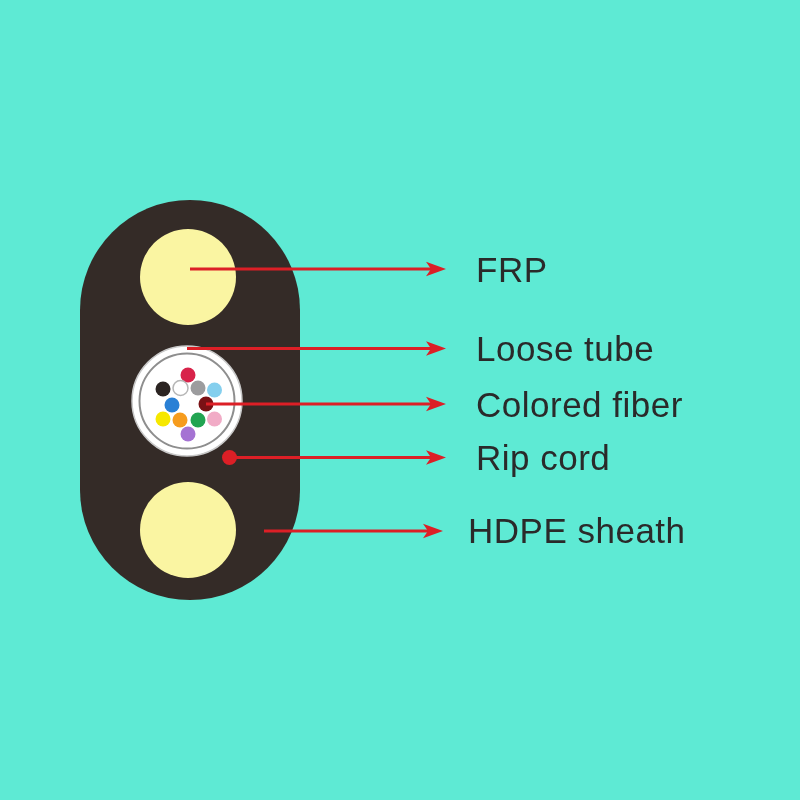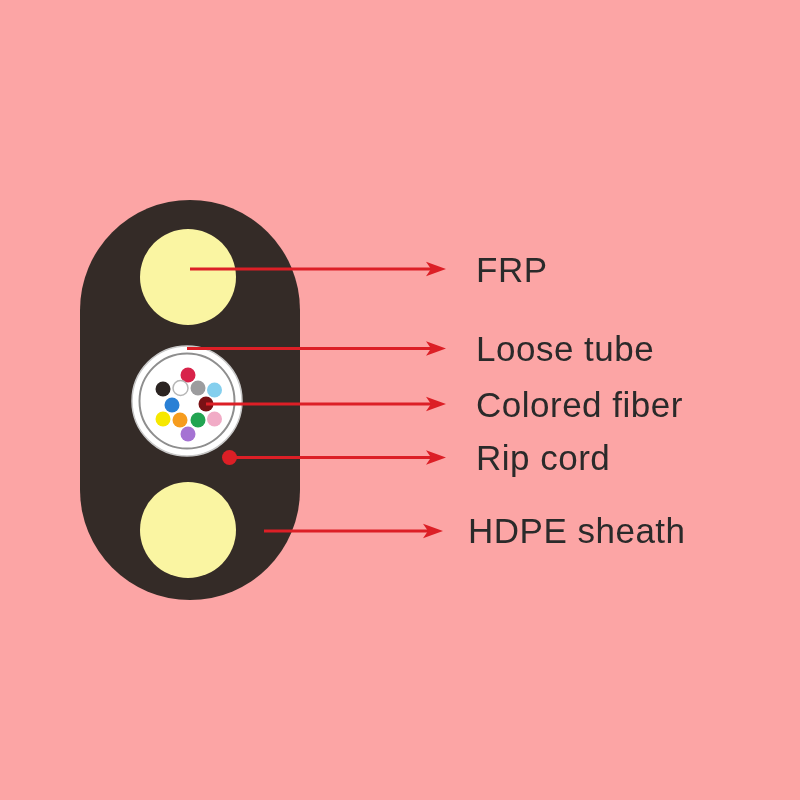--- a/index.html
+++ b/index.html
@@ -4,21 +4,21 @@
 <style>
   html, body {
     margin: 0;
     padding: 0;
     background: #ffffff;
   }
   .canvas {
     position: relative;
     width: 800px;
     height: 800px;
-    background: #fca5a5;
+    background: #5eead4;
     overflow: hidden;
   }
   svg {
     display: block;
   }
   .label-text {
     font-family: "Liberation Sans", "DejaVu Sans", sans-serif;
     font-size: 35px;
     font-weight: 400;
     letter-spacing: 0.5px;

